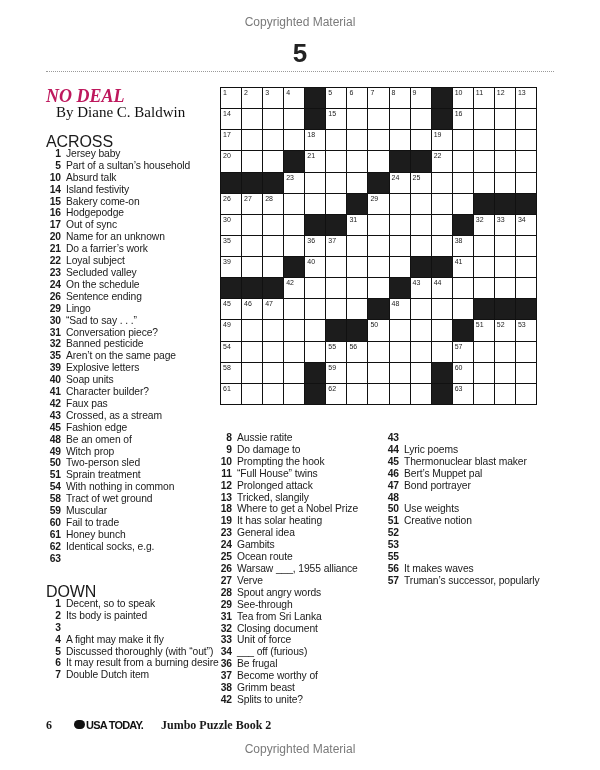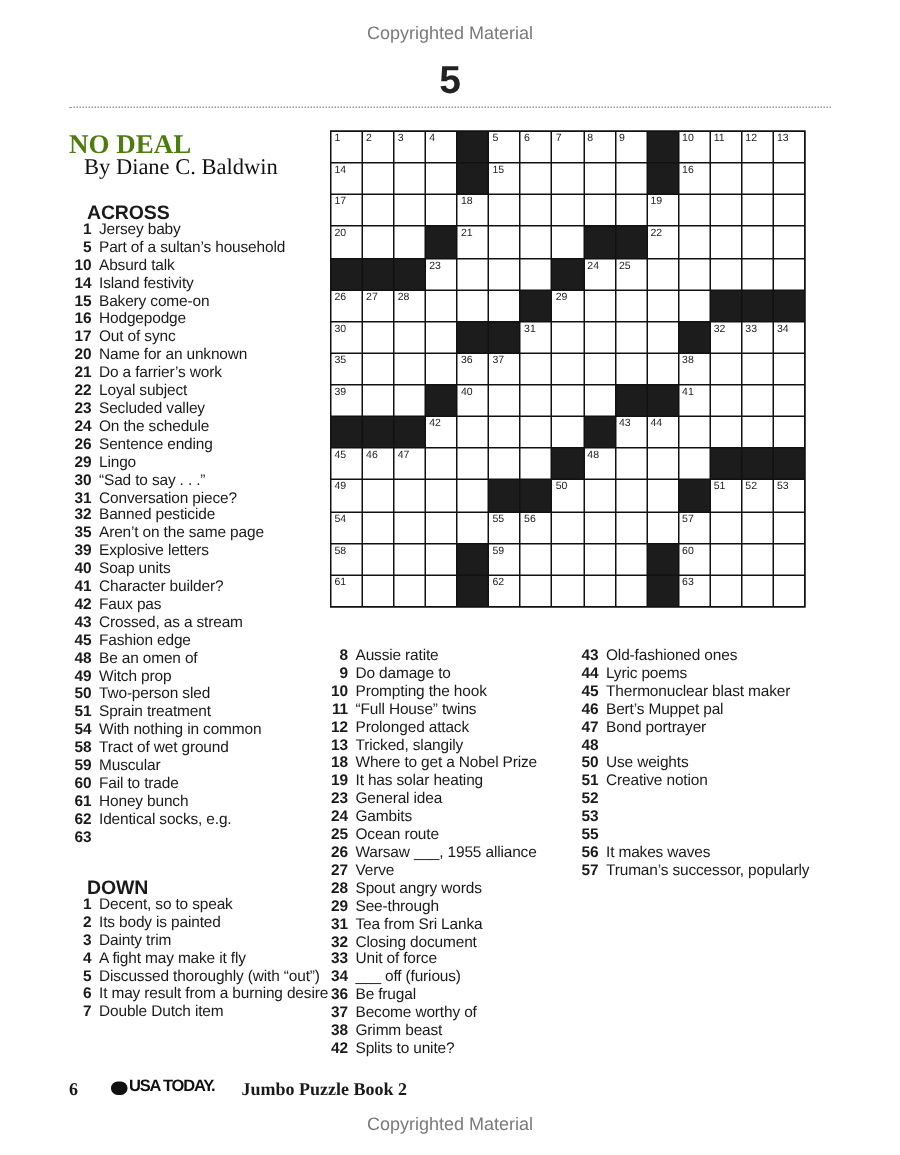--- a/index.html
+++ b/index.html
@@ -9,47 +9,47 @@
   .copyright-top { position: absolute; top: 15px; left: 0; width: 600px; text-align: center;
     font-family: "Liberation Sans", sans-serif; font-size: 12px; color: #7a7a7a; }
   .copyright-bottom { position: absolute; top: 742px; left: 0; width: 600px; text-align: center;
     font-family: "Liberation Sans", sans-serif; font-size: 12px; color: #7a7a7a; }
 
   .puzzle-number { position: absolute; top: 38px; left: 0; width: 600px; text-align: center;
     font-family: "Liberation Sans", sans-serif; font-weight: bold; font-size: 26px; color: #222; }
   .dotted-rule { position: absolute; top: 71px; left: 46px; width: 508px; border-top: 1px dotted #9a9a9a; }
 
   .title { position: absolute; top: 86px; left: 46px; font-family: "Liberation Serif", serif;
-    font-weight: bold; font-size: 18px; color: #4d7c0f; }
+    font-weight: bold; font-size: 18px; color: #be185d; font-style: italic; }
   .byline { position: absolute; top: 104px; left: 46px; font-family: "Liberation Serif", serif;
     font-size: 15px; color: #111; margin-left: 10px; }
 
   .clue-col { position: absolute; font-family: "Liberation Sans", sans-serif; font-size: 10.3px;
     line-height: 11.9px; color: #1a1a1a; letter-spacing: -0.1px; }
-  .clue-heading { font-weight: bold; font-size: 13px; margin-bottom: 0; margin-left: 12px; }
+  .clue-heading { font-weight: normal; font-size: 16px; margin-bottom: 0; }
   .clue { display: flex; }
   .clue-num { font-weight: bold; width: 20px; text-align: right; padding-right: 5px; flex-shrink: 0; }
   .clue-text { flex: 1; }
 
   .col-across { top: 136px; left: 46px; width: 170px; }
   .col-down { top: 586px; left: 46px; width: 180px; }
   .col-down2 { top: 432px; left: 217px; width: 165px; }
   .col-down3 { top: 432px; left: 384px; width: 185px; }
 
   .grid { position: absolute; top: 87px; left: 220px; width: 317px; height: 318px;
     display: grid; grid-template-columns: repeat(15, 1fr); grid-template-rows: repeat(15, 1fr);
     border: 1.5px solid #111; background: #111; gap: 1px; }
   .cell { background: #fff; position: relative; }
   .cell.black { background: #1c1c1c; }
   .cell-num { position: absolute; top: 1px; left: 2px; font-family: "Liberation Sans", sans-serif;
     font-size: 7px; color: #222; line-height: 1; }
 
   .footer { position: absolute; top: 718px; left: 46px; display: flex; align-items: baseline; }
   .page-num { font-family: "Liberation Serif", serif; font-weight: bold; font-size: 12px; width: 28px; }
-  .usa-logo { display: inline-flex; align-items: flex-end; font-family: "Liberation Sans", sans-serif;
+  .usa-logo { display: inline-flex; align-items: center; font-family: "Liberation Sans", sans-serif;
     font-weight: bold; font-size: 11px; letter-spacing: -0.8px; color: #111; }
   .usa-dot { width: 11px; height: 9px; background: #111; border-radius: 5px; margin-right: 1px; display: inline-block; }
   .book-title { font-family: "Liberation Serif", serif; font-weight: bold; font-size: 12px; margin-left: 18px; }
 </style>
 </head>
 <body>
 
 <div class="copyright-top">Copyrighted Material</div>
 <div class="puzzle-number">5</div>
 <div class="dotted-rule"></div>
@@ -208,21 +208,20 @@
       <div class="clue">
         <span class="clue-num">1</span>
         <span class="clue-text">Decent, so to speak</span>
       </div>
       <div class="clue">
         <span class="clue-num">2</span>
         <span class="clue-text">Its body is painted</span>
       </div>
       <div class="clue">
         <span class="clue-num">3</span>
-        <span class="clue-text">Dainty trim</span>
       </div>
       <div class="clue">
         <span class="clue-num">4</span>
         <span class="clue-text">A fight may make it fly</span>
       </div>
       <div class="clue">
         <span class="clue-num">5</span>
         <span class="clue-text">Discussed thoroughly (with “out”)</span>
       </div>
       <div class="clue">
@@ -328,21 +327,20 @@
       <div class="clue">
         <span class="clue-num">42</span>
         <span class="clue-text">Splits to unite?</span>
       </div>
     </div>
 </div>
 <div class="clue-col col-down3">
   <div id="down-list-3">
       <div class="clue">
         <span class="clue-num">43</span>
-        <span class="clue-text">Old-fashioned ones</span>
       </div>
       <div class="clue">
         <span class="clue-num">44</span>
         <span class="clue-text">Lyric poems</span>
       </div>
       <div class="clue">
         <span class="clue-num">45</span>
         <span class="clue-text">Thermonuclear blast maker</span>
       </div>
       <div class="clue">

